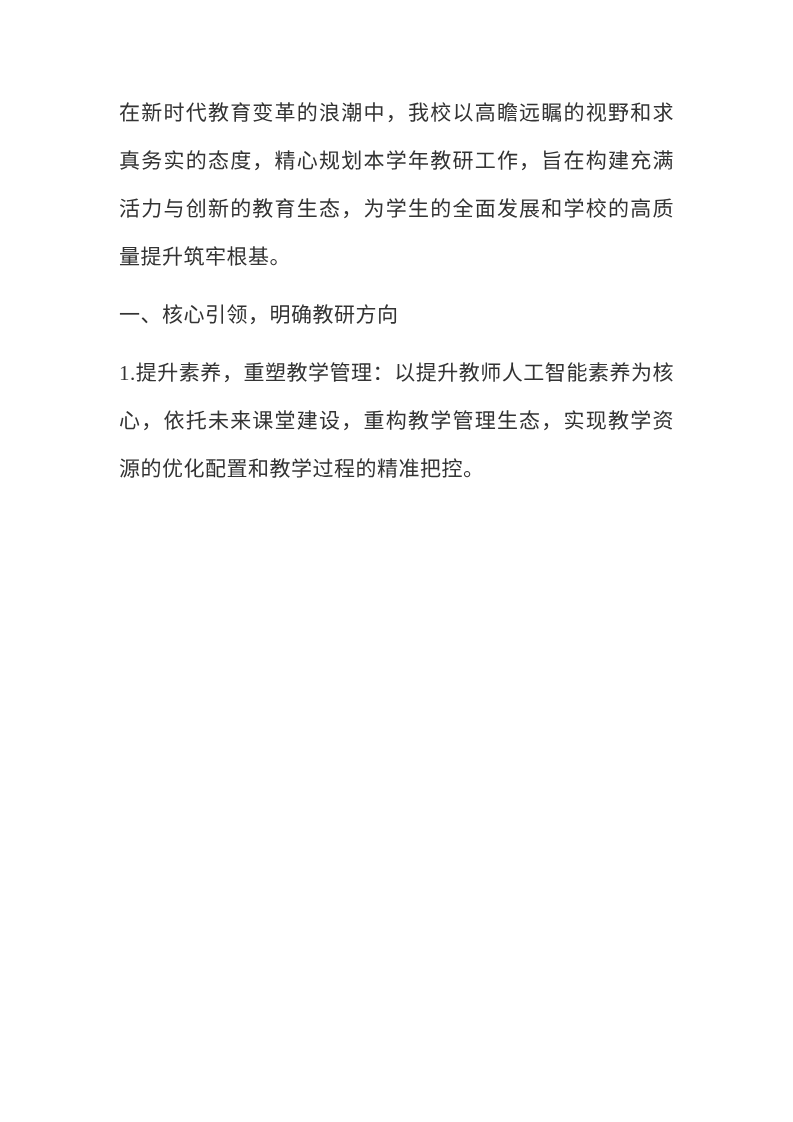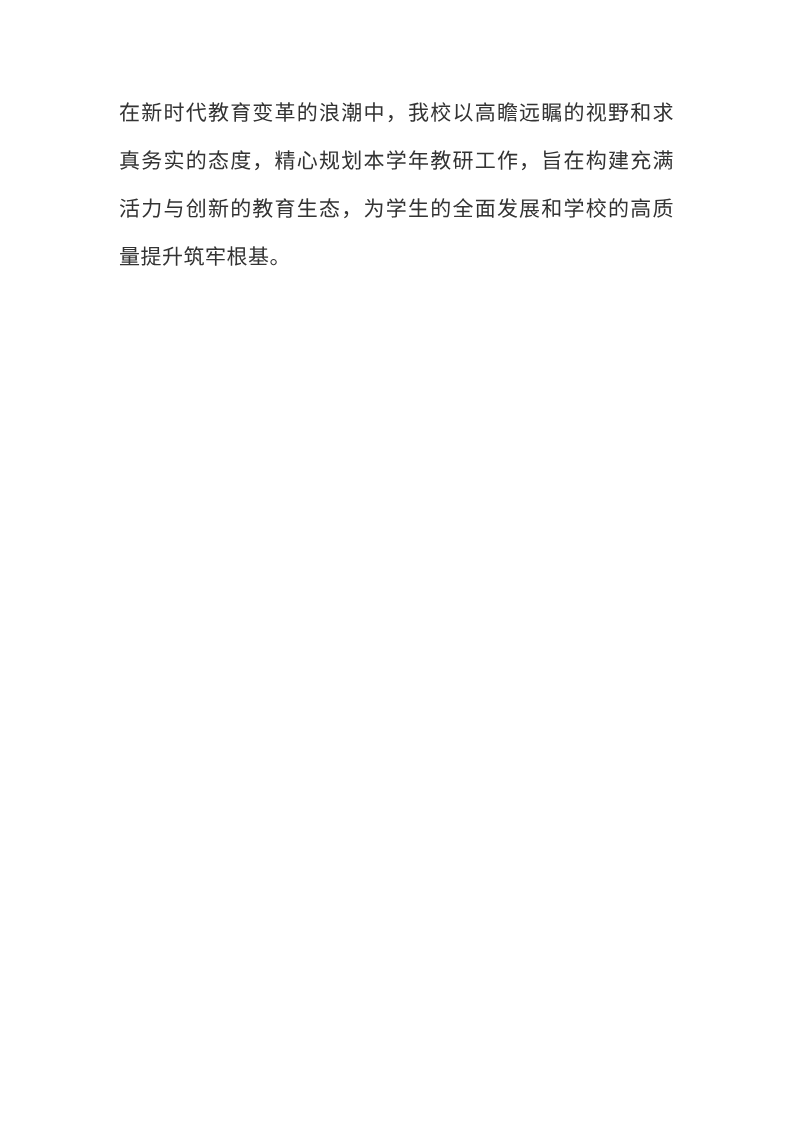--- a/index.html
+++ b/index.html
@@ -35,17 +35,19 @@
   .doc-heading {
     text-align: left;
   }
 </style>
 </head>
 <body>
 
 <div class="page">
   <p class="doc-block">在新时代教育变革的浪潮中，我校以高瞻远瞩的视野和求真务实的态度，精心规划本学年教研工作，旨在构建充满活力与创新的教育生态，为学生的全面发展和学校的高质量提升筑牢根基。</p>
 
+  <p class="doc-block doc-heading">一、核心引领，明确教研方向</p>
 
 
 
+  <p class="doc-block">1.提升素养，重塑教学管理：以提升教师人工智能素养为核心，依托未来课堂建设，重构教学管理生态，实现教学资源的优化配置和教学过程的精准把控。</p>
 
 </div>
 
 </body></html>

